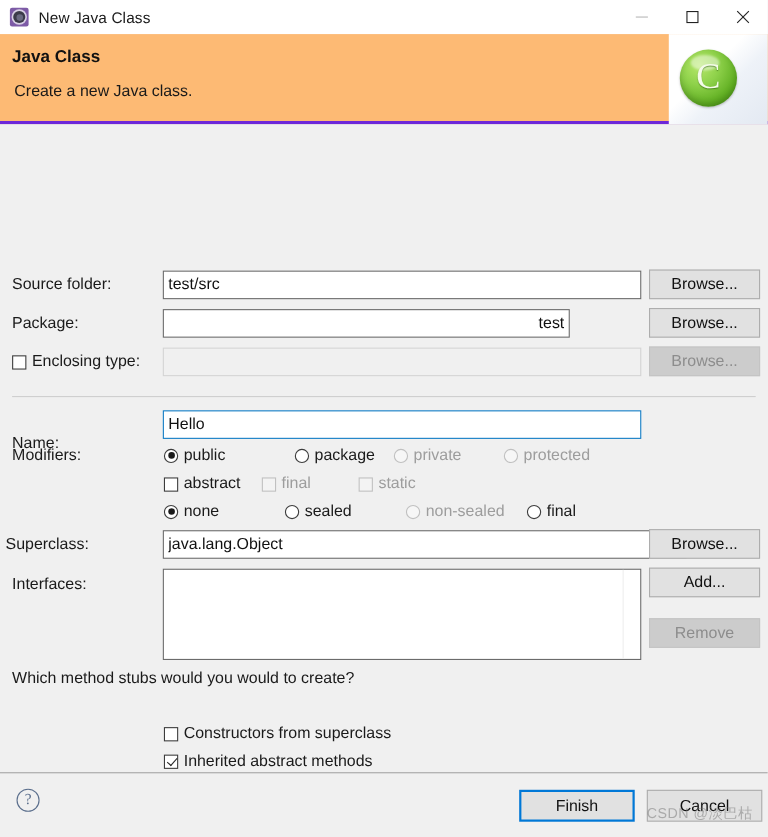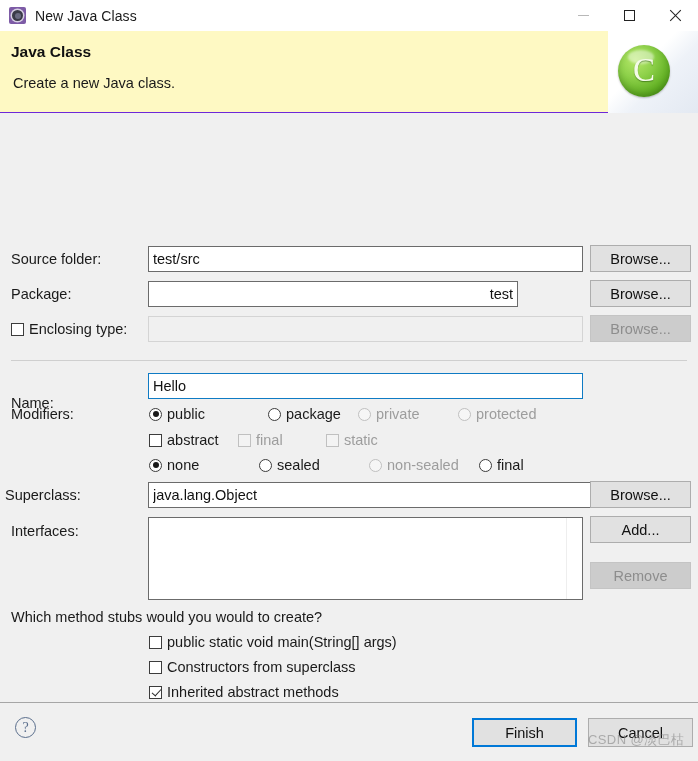--- a/index.html
+++ b/index.html
@@ -74,24 +74,24 @@
   }
   .glyph-close::before, .glyph-close::after {
     content: ""; position: absolute; left: -1px; top: 5px;
     width: 15px; height: 1px; background: #222;
   }
   .glyph-close::before { transform: rotate(45deg); }
   .glyph-close::after  { transform: rotate(-45deg); }
 
   
   .header {
-    background: #fef9c3;
+    background: #fdba74;
     height: 82px;
     position: relative;
-    border-bottom: 1px solid #6d28d9;
+    border-bottom: 3px solid #6d28d9;
   }
   .header-title {
     position: absolute;
     left: 11px; top: 12px;
     font-size: 15.5px;
     font-weight: bold;
     color: #111;
   }
   .header-desc {
     position: absolute;
@@ -411,24 +411,20 @@
   <div class="row-label" style="left:5px; top:374px;">Superclass:</div>
   <input class="txt" style="left: 148px; top: 369px; width: 476px;" value="java.lang.Object">
   <button class="btn" style="left:590px; top:368px;">Browse...</button>
 
   <div class="row-label" style="left:11px; top:410px;">Interfaces:</div>
   <div class="listbox" style="left:148px; top:404px; width:435px; height:83px;"></div>
   <button class="btn" style="left:590px; top:403px;">Add...</button>
   <button class="btn disabled" style="left:590px; top:449px;">Remove</button>
 
   <div class="static-text" style="left:11px; top:496px;">Which method stubs would you would to create?</div>
-  <div class="ctl" style="left:149px; top:521px;">
-    <span class="cbox"></span>
-    <span>public static void main(String[] args)</span>
-  </div>
   <div class="ctl" style="left:149px; top:546px;">
     <span class="cbox"></span>
     <span>Constructors from superclass</span>
   </div>
   <div class="ctl" style="left:149px; top:571px;">
     <span class="cbox checked"></span>
     <span>Inherited abstract methods</span>
   </div>
 
   <div class="static-text" style="left:11px; top:596px;">

